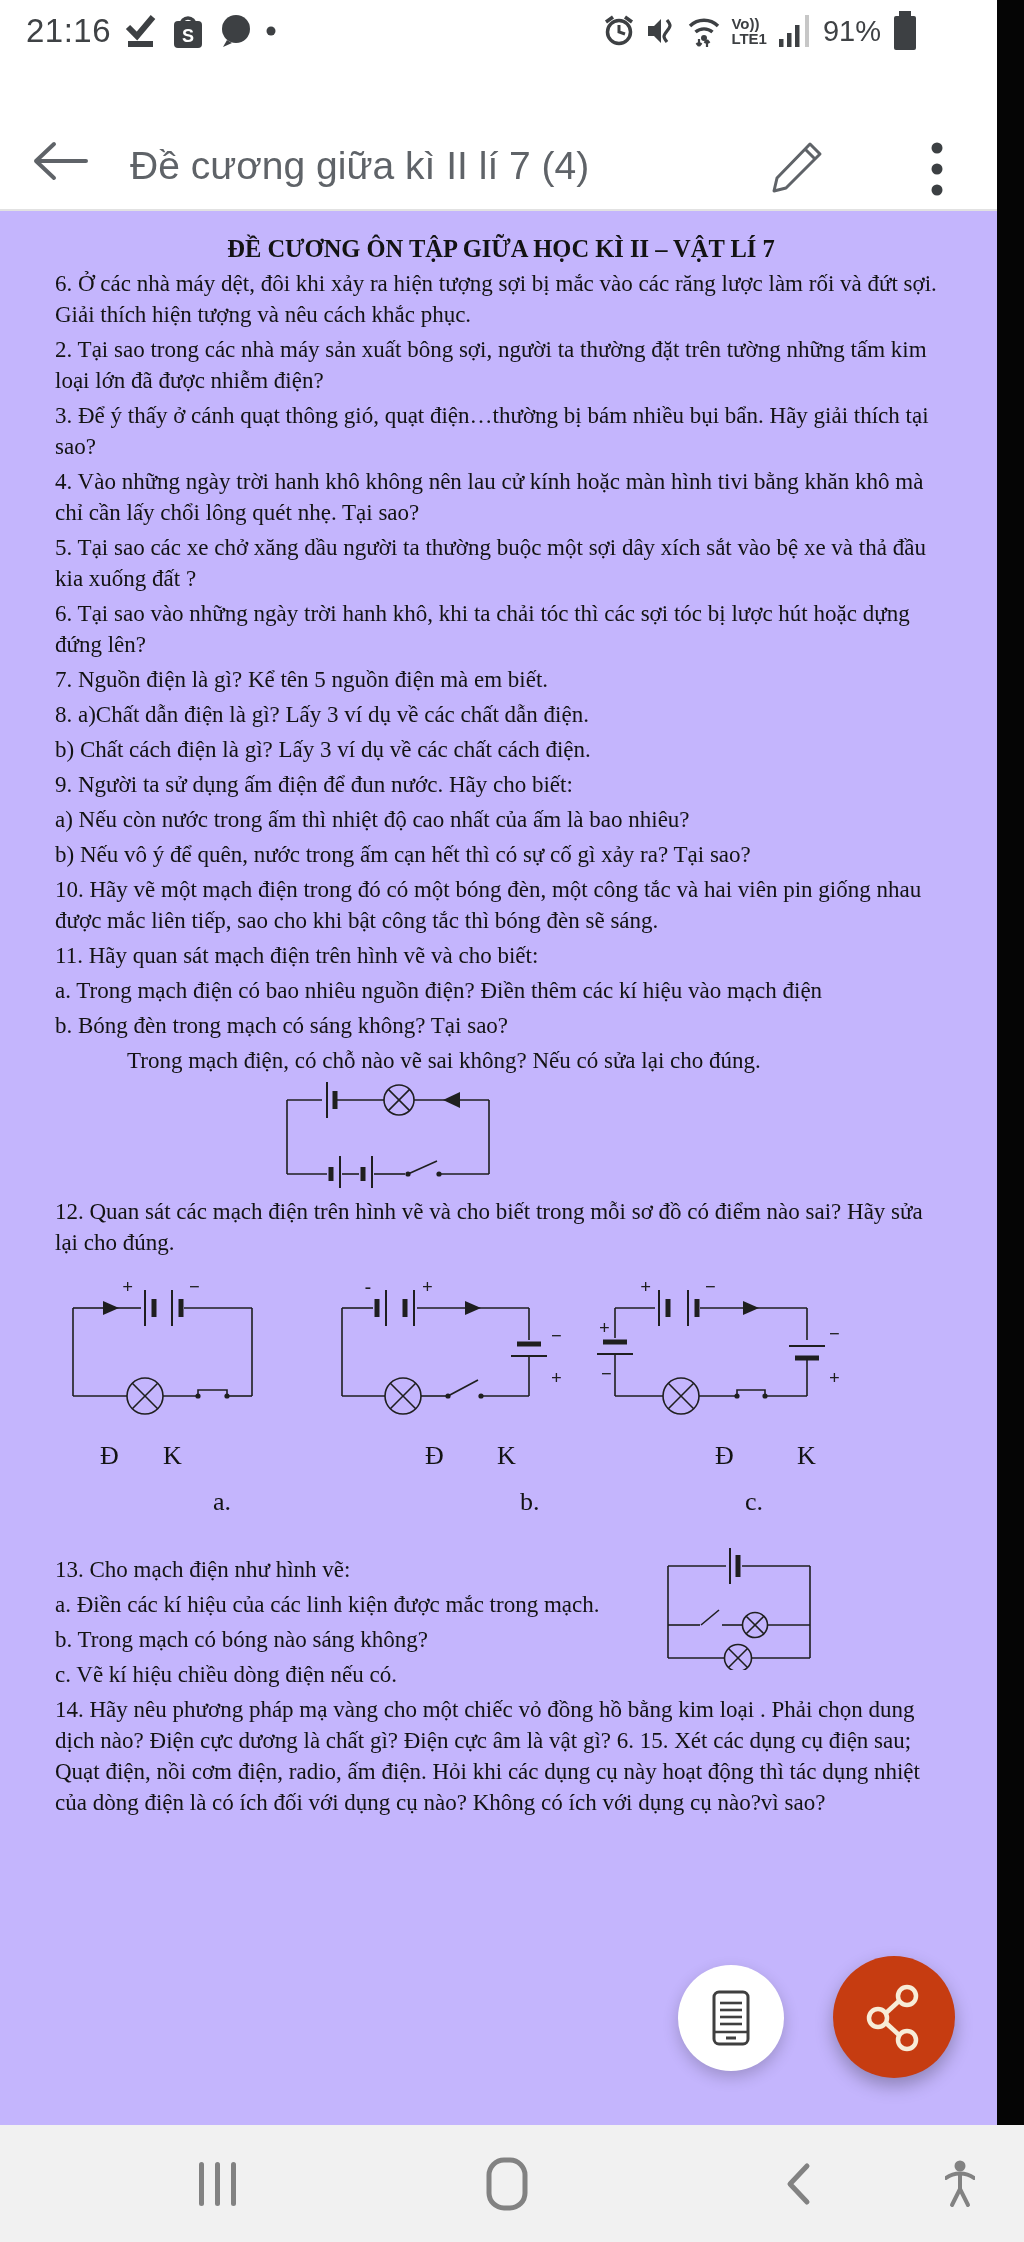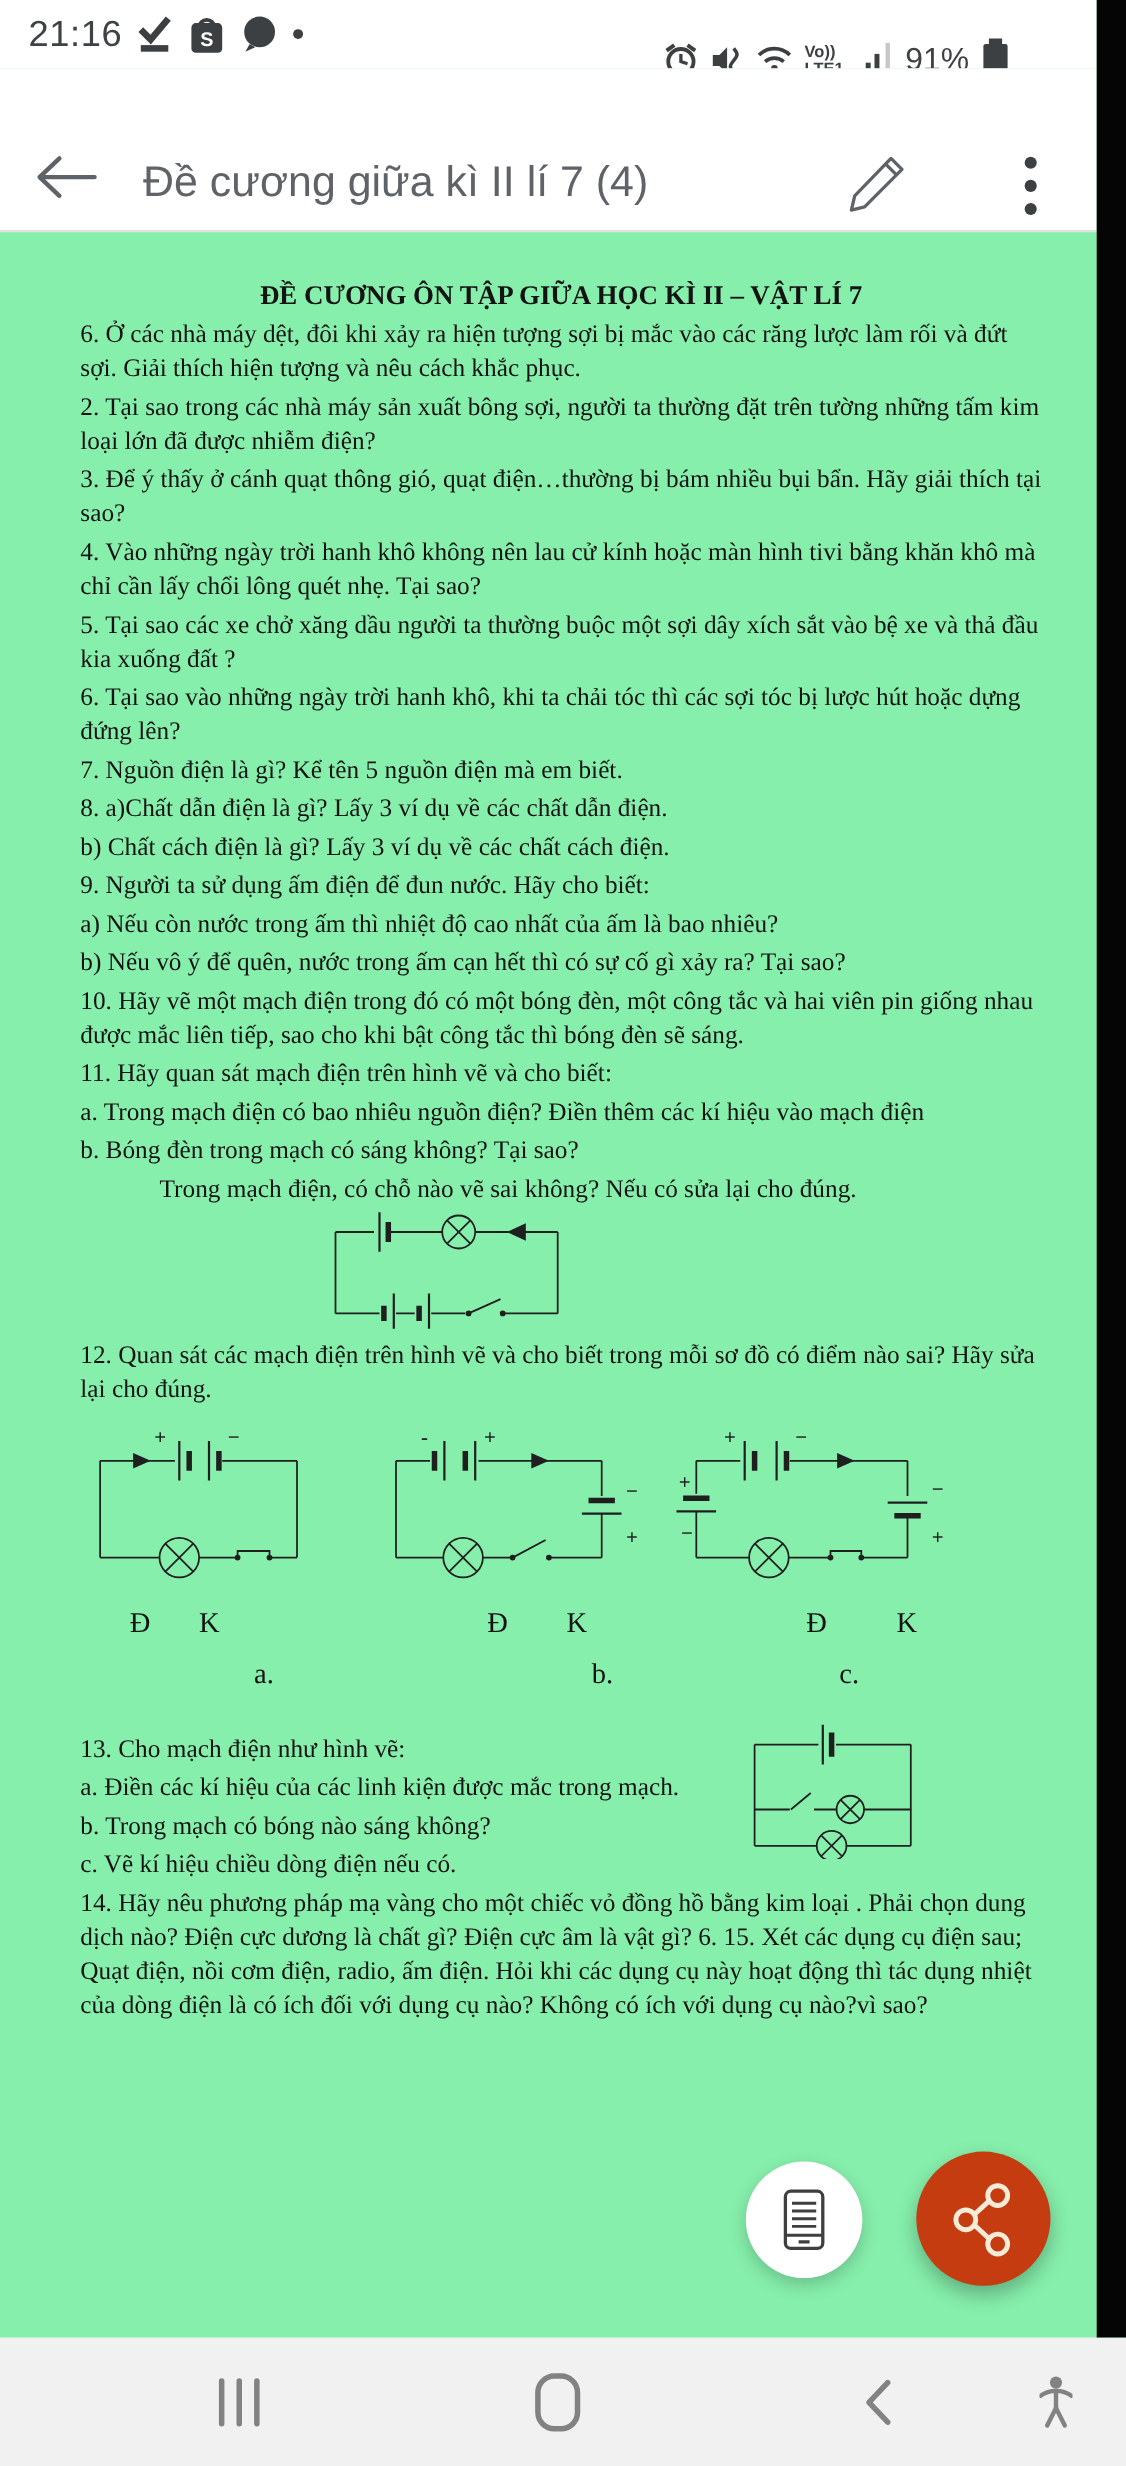--- a/index.html
+++ b/index.html
@@ -1,39 +1,39 @@
 <!DOCTYPE html>
 <html><head>
 <meta charset="utf-8">
 <style>
   html,body{margin:0;padding:0;background:#fff;}
-  .screen{position:relative;width:1024px;height:2242px;background:#86efac;overflow:hidden;
+  .screen{position:relative;width:1024px;height:2242px;background:#c4b5fd;overflow:hidden;
           font-family:"Liberation Sans",sans-serif;}
 
   
   .status-bar{position:absolute;top:0;left:0;width:997px;height:62px;background:#fff;}
   .sb-left{position:absolute;left:26px;top:0;height:62px;display:flex;align-items:center;gap:12px;}
   .sb-time{font-size:33px;color:#3f4245;letter-spacing:.5px;}
-  .sb-right{position:absolute;right:77px;top:0;height:62px;display:flex;align-items:center;gap:9px;margin-top:24px;}
+  .sb-right{position:absolute;right:77px;top:0;height:62px;display:flex;align-items:center;gap:9px;}
   .volte{display:flex;flex-direction:column;justify-content:center;line-height:15px;
          font-size:15px;color:#3d4043;font-weight:bold;}
   .sb-pct{font-size:29px;color:#3f4245;}
   .sicon{display:block;}
 
   
   .app-header{position:absolute;top:62px;left:0;width:997px;height:149px;background:#fff;
               border-bottom:2px solid #e2e2e2;box-sizing:border-box;}
   .back-btn{position:absolute;left:28px;top:76px;width:64px;height:46px;cursor:pointer;}
   .hdr-title{position:absolute;left:130px;top:82px;font-size:39px;color:#5f6368;white-space:nowrap;}
   .edit-btn{position:absolute;left:768px;top:78px;width:56px;height:54px;cursor:pointer;}
   .menu-btn{position:absolute;left:922px;top:76px;width:30px;height:62px;cursor:pointer;}
 
   
-  .doc{position:absolute;top:231px;left:0;width:997px;box-sizing:border-box;
-       padding:22px 50px 0 73px;font-family:"Liberation Serif",serif;font-size:23px;
+  .doc{position:absolute;top:211px;left:0;width:997px;box-sizing:border-box;
+       padding:22px 50px 0 55px;font-family:"Liberation Serif",serif;font-size:23px;
        line-height:31px;color:#131313;}
   .doc-title{font-weight:bold;text-align:center;font-size:24.5px;height:31px;overflow:hidden;margin:0 0 4px 0;}
   .doc p{margin:0 0 4px 0;overflow:hidden;}
   .l1{height:31px;} .l2{height:62px;} .l4{height:124px;}
   .indented{text-indent:72px;}
   .fig11{display:block;margin:-6px 0 8px 212px;}
   .figrow{position:relative;height:250px;margin-top:20px;}
   .figrow svg{position:absolute;top:0;}
   .fig-a{left:0;} .fig-b{left:272px;} .fig-c{left:540px;}
   .dk,.abc{position:absolute;font-size:26px;color:#131313;}

